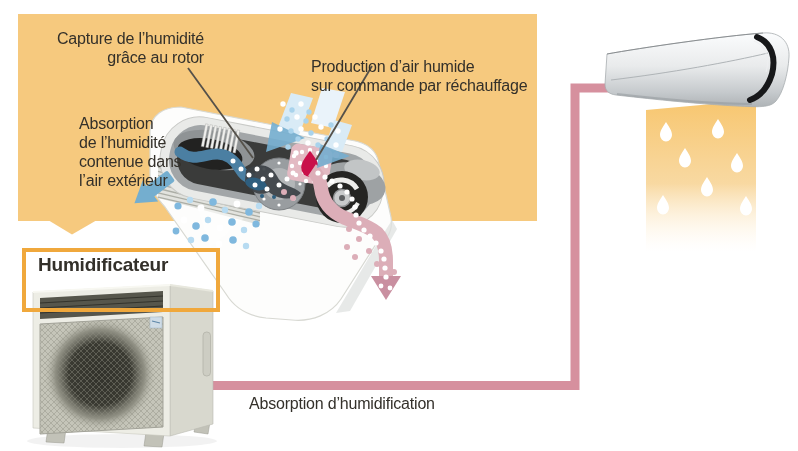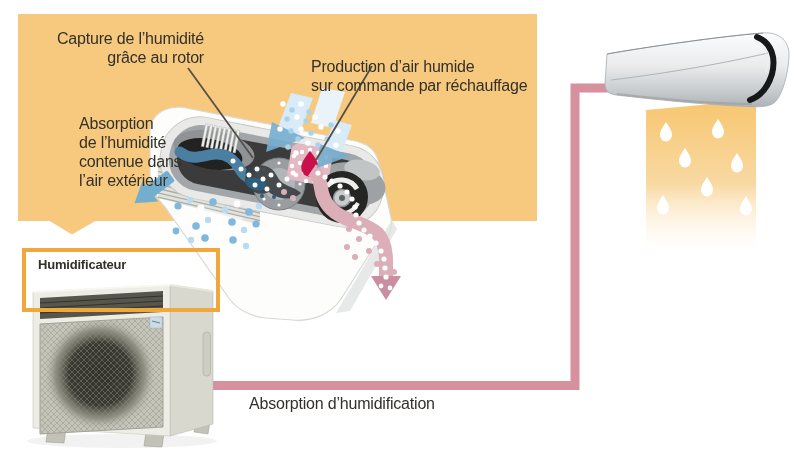--- a/index.html
+++ b/index.html
@@ -24,21 +24,21 @@
   .label.production{left:311px;top:29px;margin-top:28px;}
   .label.absorption{left:37px;top:114px;margin-left:42px;}
   .label.routing{left:408px;top:230px;line-height:21.5px;}
   .label.pipe-label{left:249px;top:394px;}
   .humid-box{
     position:absolute;left:22px;top:248px;width:190px;height:56px;
     border:4px solid var(--frame-orange,#F0A83C);background:transparent;
   }
   .humid-box .title{
     position:absolute;left:12px;top:2px;
-    font-size:13px;font-weight:700;line-height:22px;letter-spacing:-0.2px;
+    font-size:19px;font-weight:700;line-height:22px;letter-spacing:-0.2px;
   }
 </style>
 </head>
 <body>
 
 <div class="stage">
 
   <div class="panel"></div>
 
   <svg class="art" width="798" height="451" viewBox="0 0 798 451">

